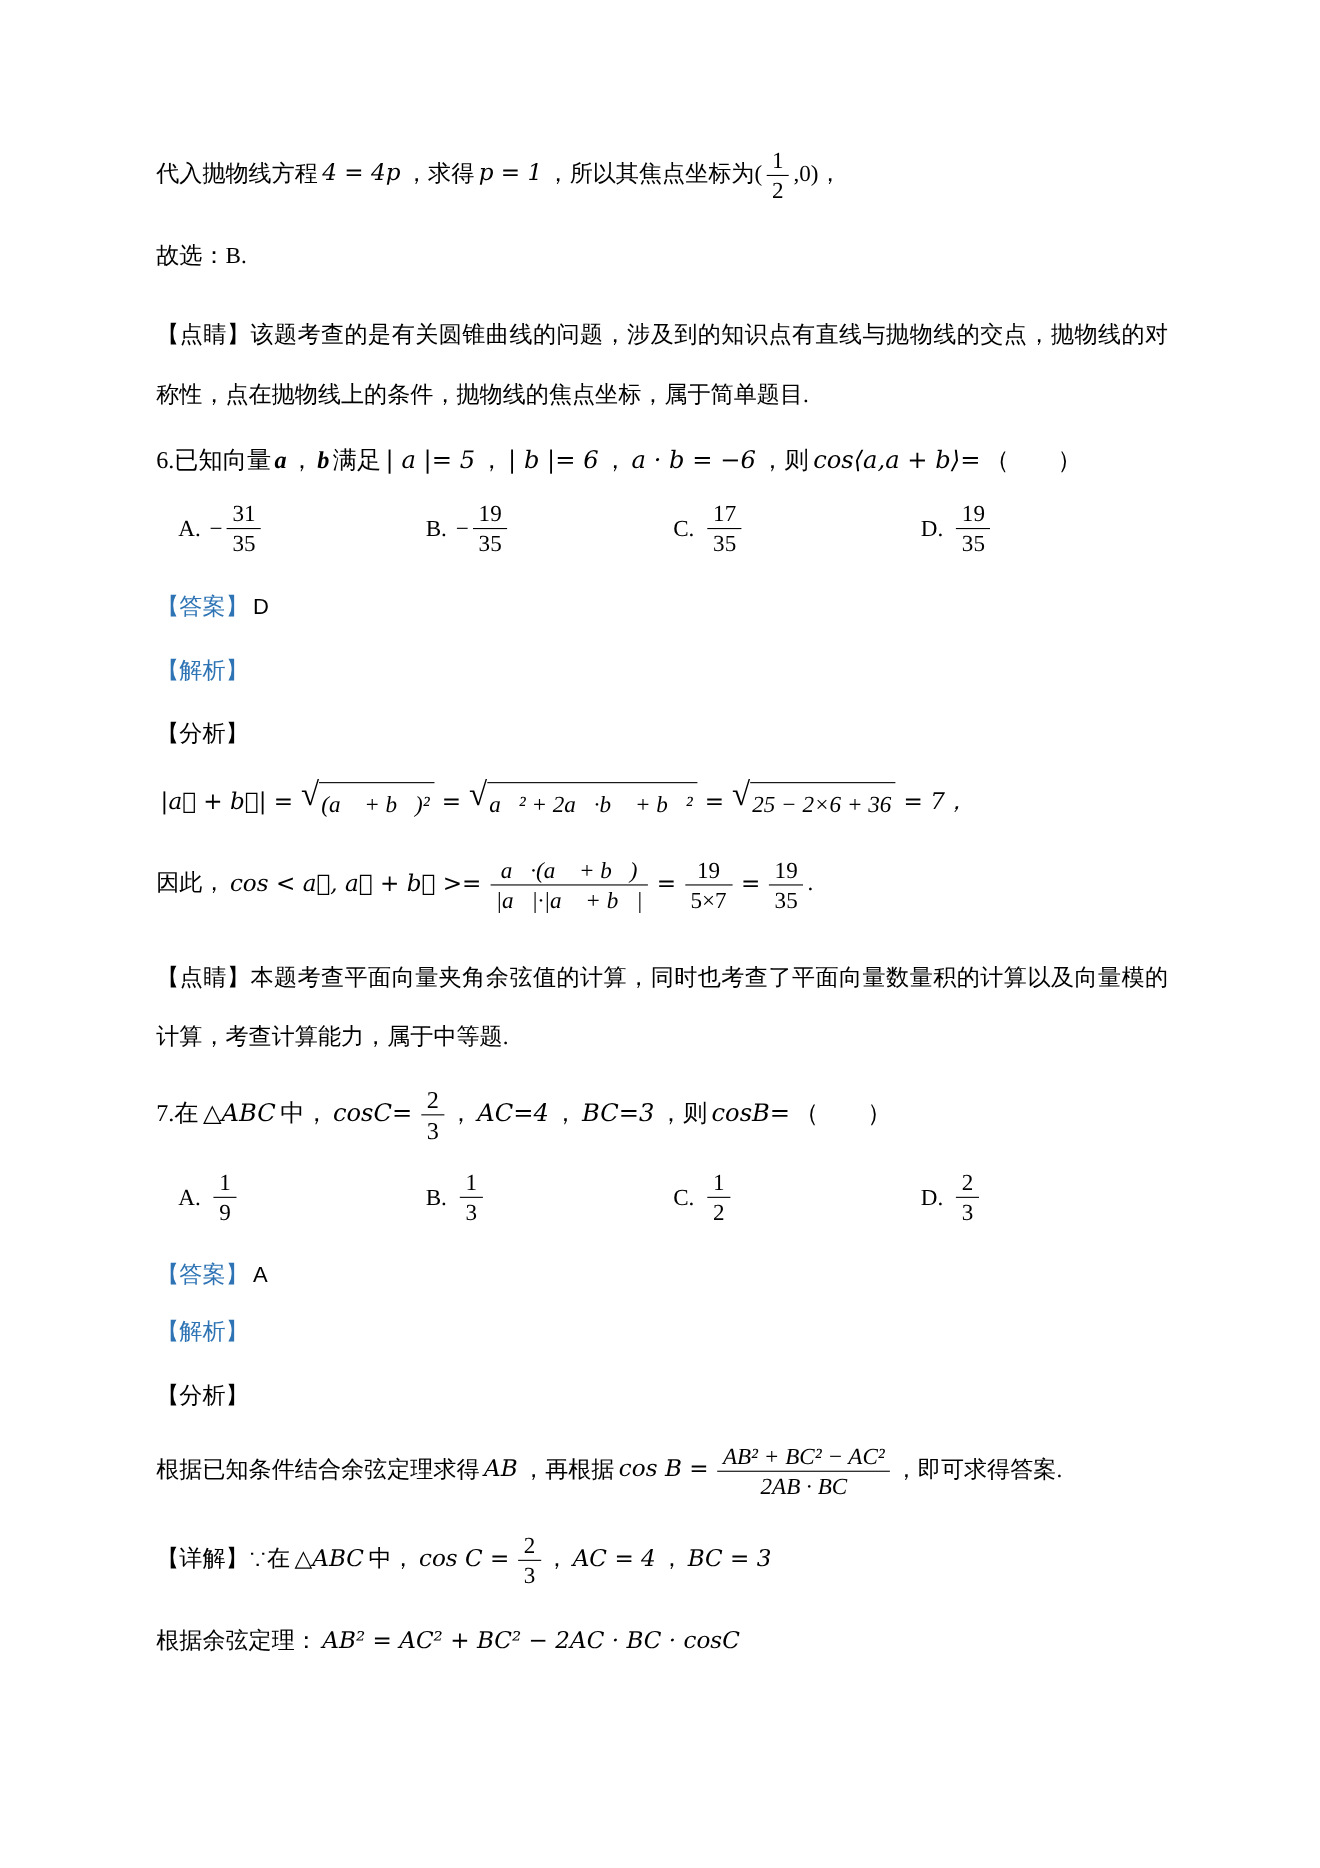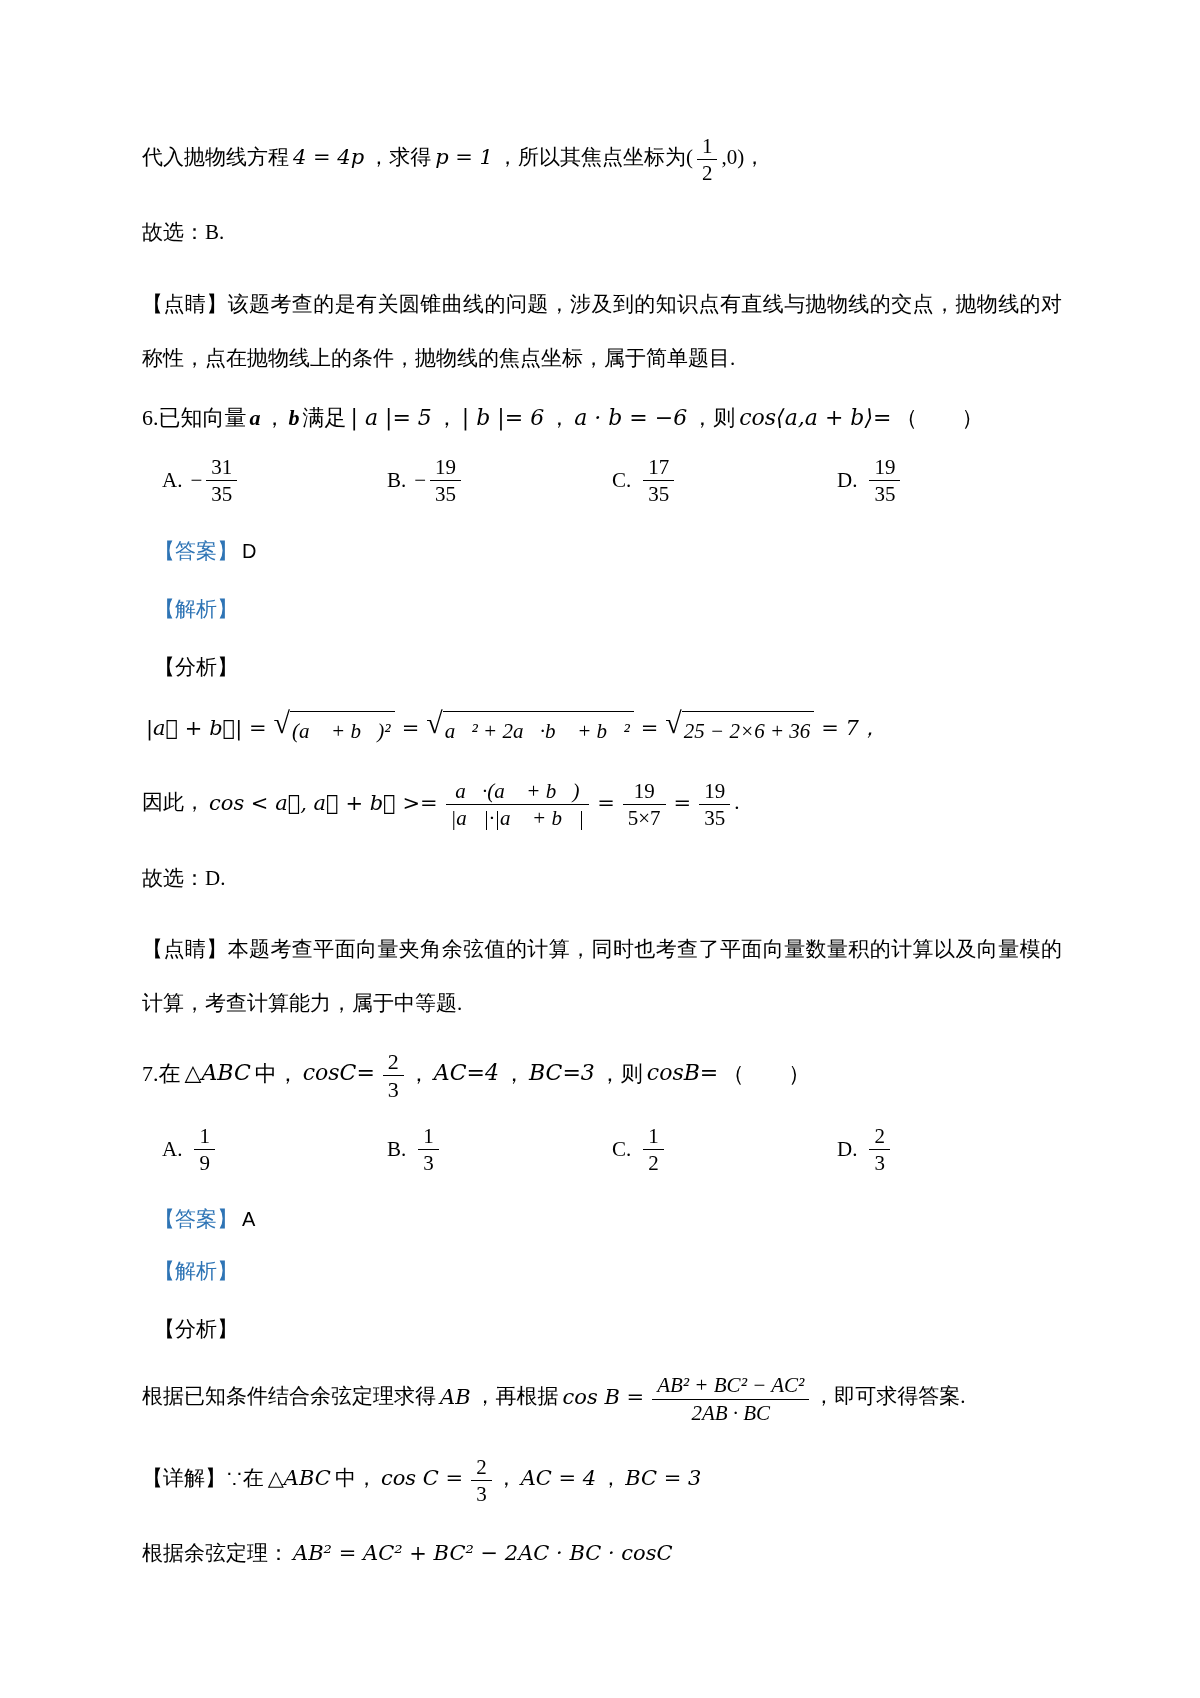--- a/index.html
+++ b/index.html
@@ -22,21 +22,21 @@
   .frac .num{display:block;padding:0 5px 1px 5px;border-bottom:1.5px solid #000;}
   .frac .den{display:block;padding:1px 5px 0 5px;}
   .frac.upright{font-style:normal;}
   .sqrt{display:inline-flex;align-items:flex-start;margin:0 3px;vertical-align:middle;}
   .sqrt .sqsign{font-size:30px;line-height:1;font-style:normal;margin-top:-3px;}
   .sqrt .rad{border-top:1.5px solid #000;padding:2px 4px 0 2px;font-style:italic;text-align:center;}
   .opts{display:flex;padding-left:20px;margin:0 0 30px 0;font-size:21px;}
   .opt{width:228px;display:flex;align-items:center;}
   .opt .olabel{font-style:normal;margin-right:8px;}
   .opt .osign{font-style:normal;}
-  .lbl-line{font-size:21px;margin:0 0 30px 12px;}
+  .lbl-line{font-size:21px;margin:0 0 30px 0;}
   .qstem{font-size:22px;margin:18px 0 22px 0;}
 </style>
 </head>
 <body>
 
 <div class="page">
 
   <p class="ln tall">
     <span class="cn">代入抛物线方程</span><span class="m">4 = 4p</span><span class="cn">，求得</span><span class="m">p = 1</span><span class="cn">，所以其焦点坐标为(</span><span class="frac upright"><span class="num">1</span><span class="den">2</span></span><span class="cn">,0)，</span>
   </p>
@@ -102,21 +102,20 @@
       </span><span class="m">=</span><span class="sqrt">
         <span class="sqsign">√</span>
         <span class="rad">25 − 2×6 + 36</span>
       </span><span class="m">= 7，</span>
   </p>
 
   <p class="ln tall">
     <span class="cn">因此，</span><span class="m">cos &lt; a⃗, a⃗ + b⃗ &gt;=</span><span class="frac"><span class="num">a⃗·(a⃗ + b⃗)</span><span class="den">|a⃗|·|a⃗ + b⃗|</span></span><span class="m">=</span><span class="frac upright"><span class="num">19</span><span class="den">5×7</span></span><span class="m">=</span><span class="frac upright"><span class="num">19</span><span class="den">35</span></span><span class="cn">.</span>
   </p>
 
-  <p class="ln">故选：D.</p>
 
   <p class="para">
     <span class="cn">【点睛】</span><span class="cn">本题考查平面向量夹角余弦值的计算，同时也考查了平面向量数量积的计算以及向量模的计算，考查计算能力，属于中等题.</span>
   </p>
 
   <p class="qstem">
     <span class="cn">7.在</span><span class="m">△ABC</span><span class="cn">中，</span><span class="m">cosC=</span><span class="frac upright"><span class="num">2</span><span class="den">3</span></span><span class="cn">，</span><span class="m">AC=4</span><span class="cn">，</span><span class="m">BC=3</span><span class="cn">，则</span><span class="m">cosB=</span><span class="cn">（　　）</span>
   </p>
 
   <div class="opts">

